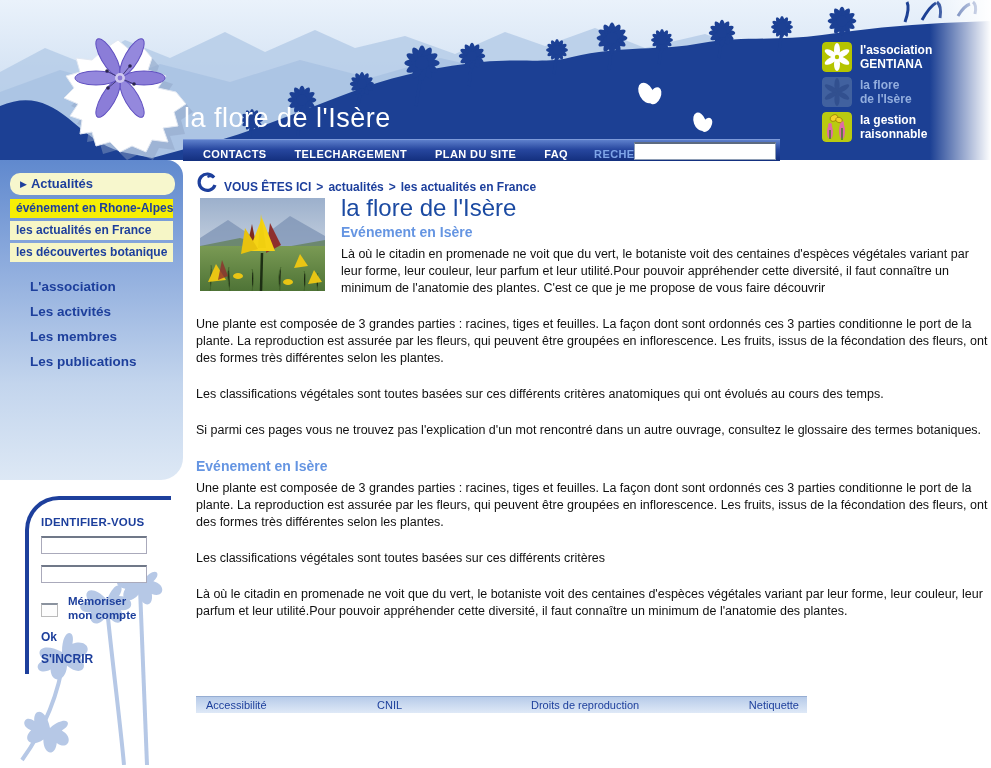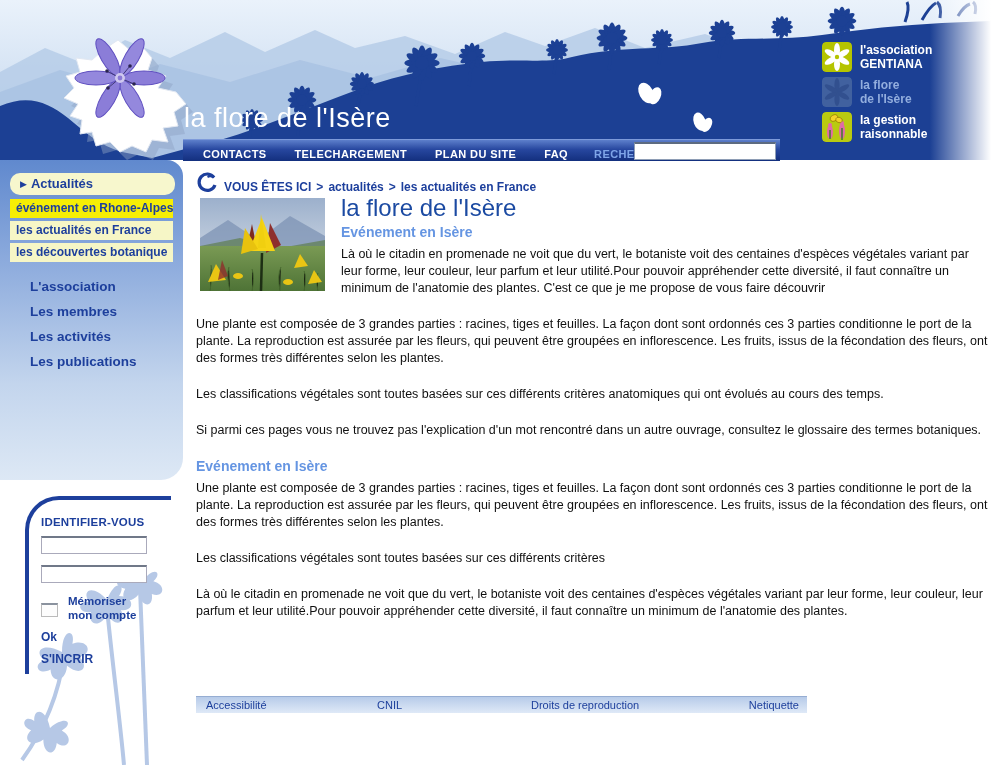--- a/index.html
+++ b/index.html
@@ -295,22 +295,22 @@
     <div class="menu">
       <div class="menu-head">
         <span class="arrow">▶</span><span>Actualités</span>
       </div>
       <div class="menu-item active">événement en Rhone-Alpes</div>
       <div class="menu-item">les actualités en France</div>
       <div class="menu-item">les découvertes botanique</div>
     </div>
     <div class="side-links">
       <a href="#">L'association</a>
+      <a href="#">Les activités</a>
       <a href="#">Les membres</a>
-      <a href="#">Les activités</a>
       <a href="#">Les publications</a>
     </div>
   </div>
 
   <svg class="flower-decor" width="170" height="205" viewBox="0 0 170 205">
     <g stroke="#b6c8e6" stroke-width="4" fill="none">
       <path d="M95,48 C100,100 108,160 112,205"></path>
       <path d="M128,28 C130,90 133,150 135,205"></path>
       <path d="M52,96 C46,140 28,175 10,200"></path>
     </g>

